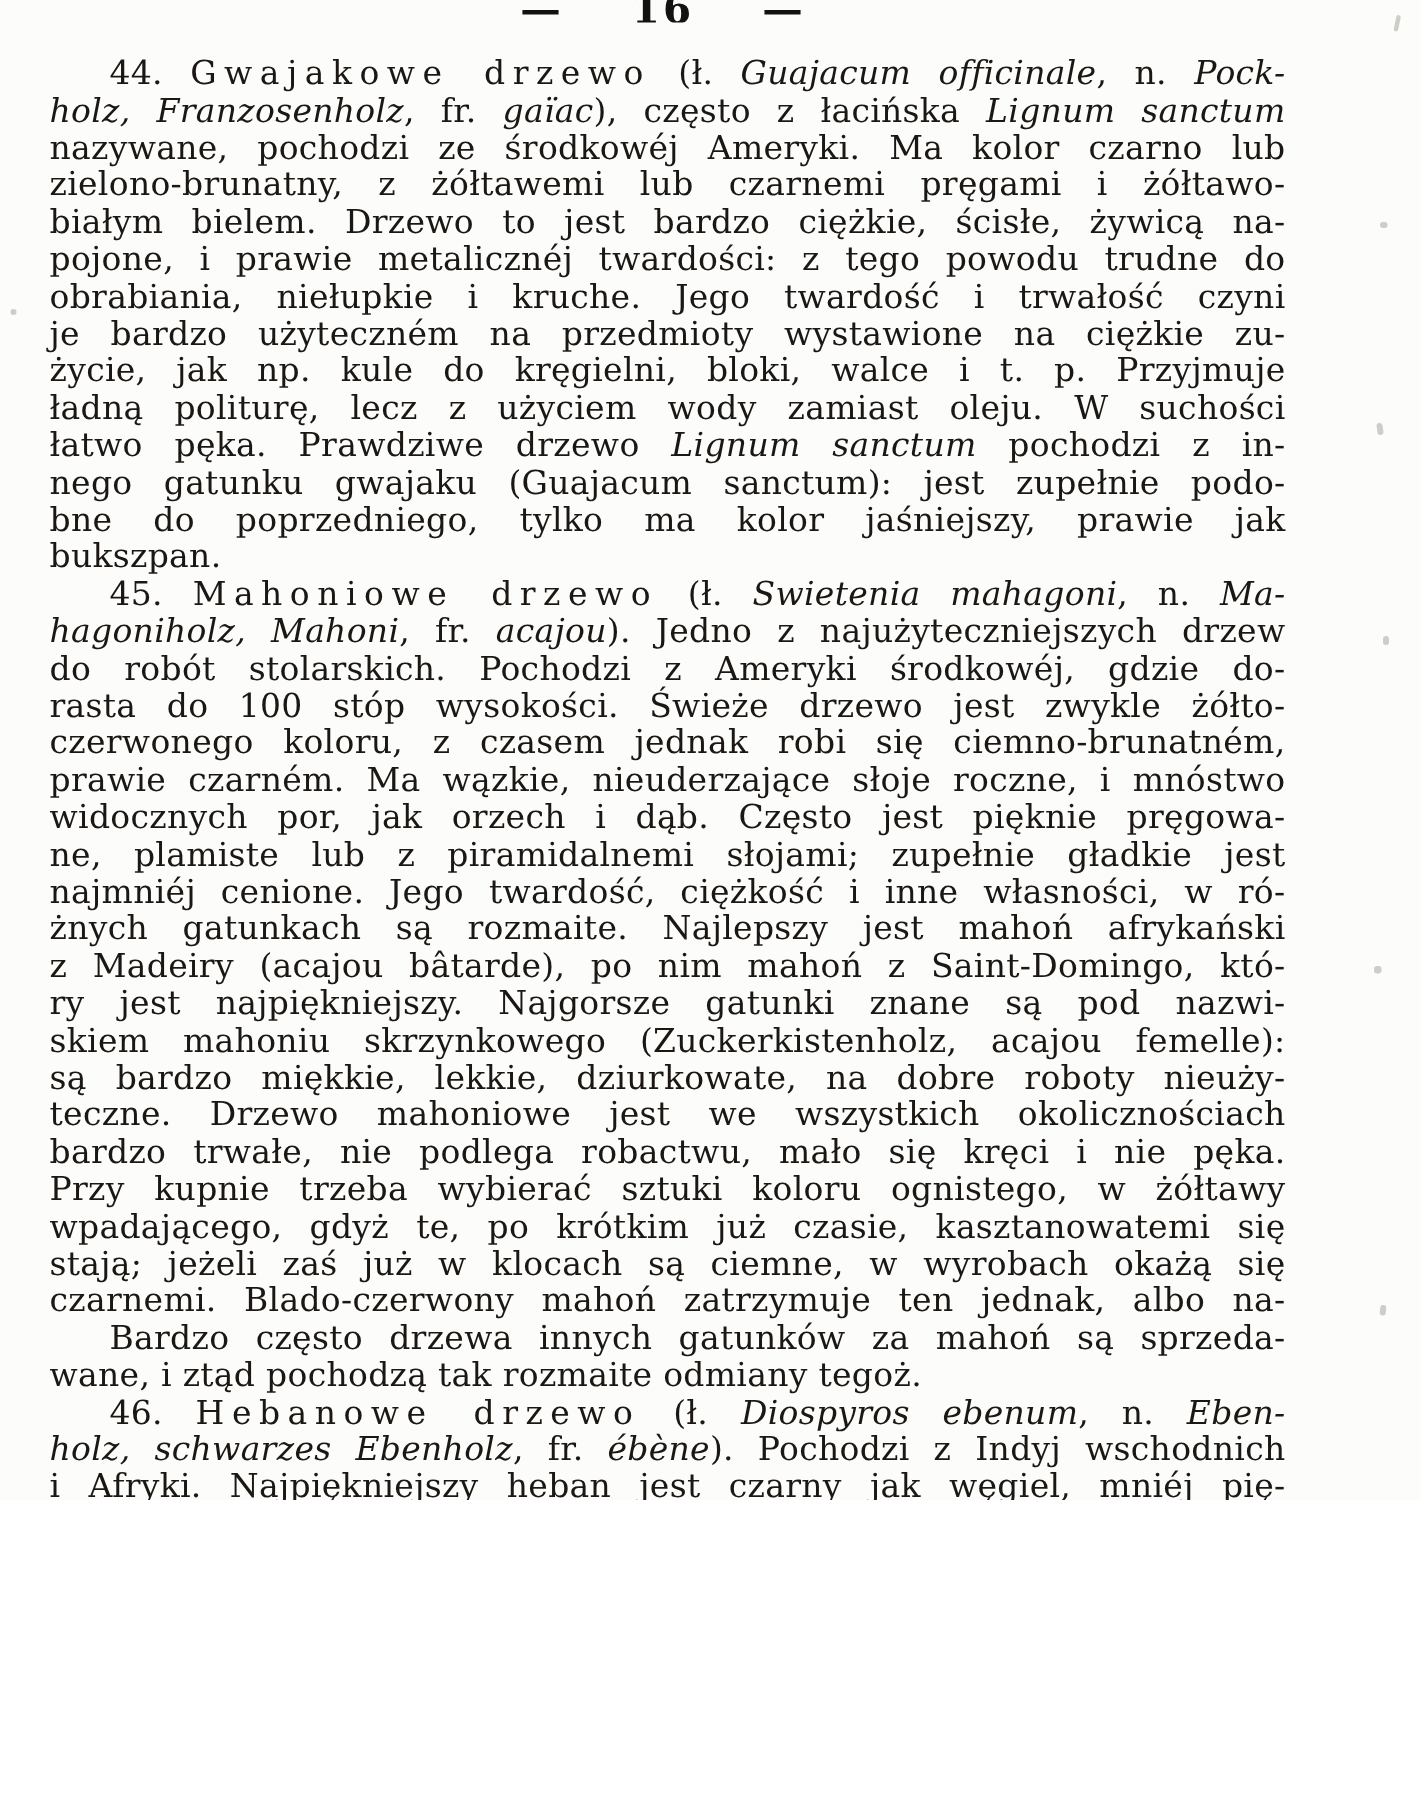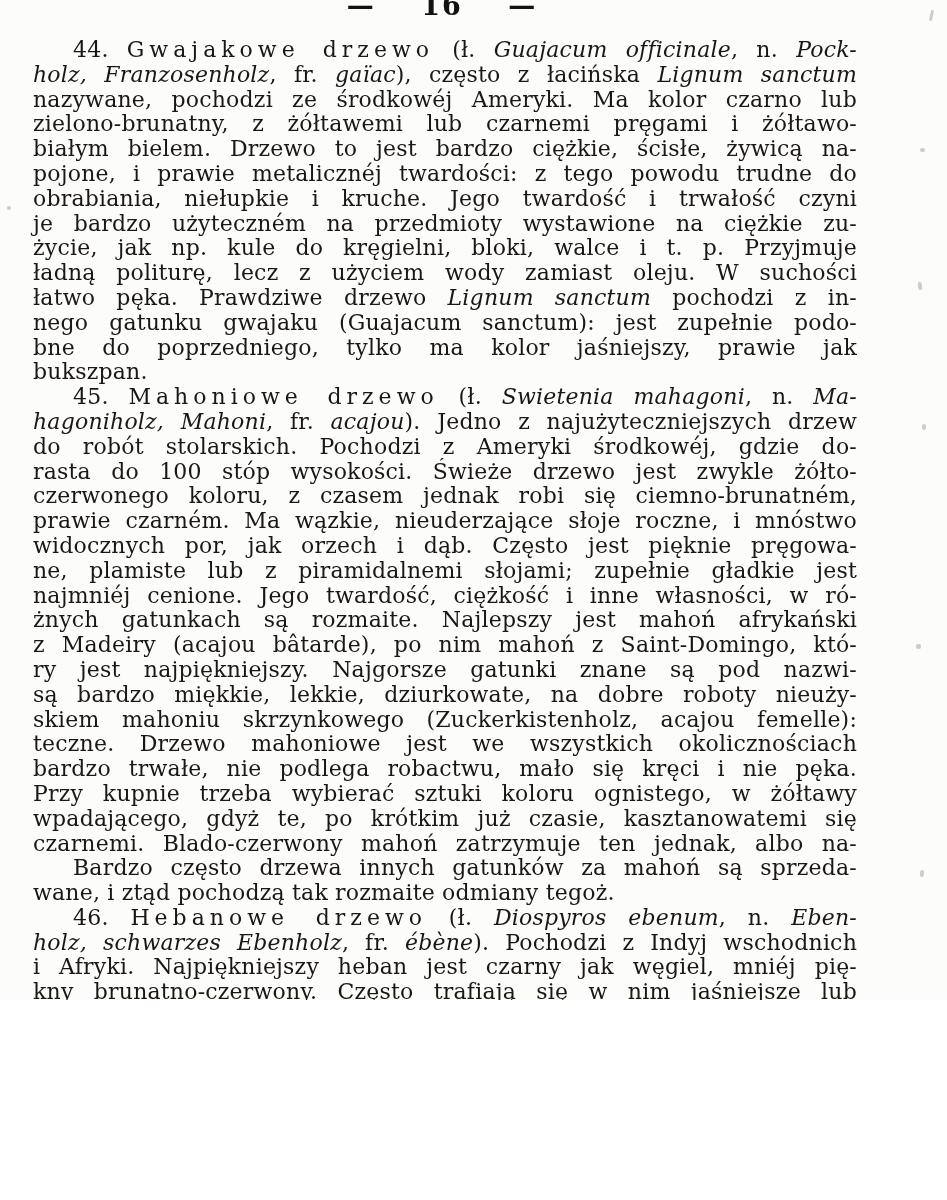--- a/index.html
+++ b/index.html
@@ -100,26 +100,27 @@
       <div class="line"><span>do robót stolarskich.  Pochodzi z Ameryki środkowéj, gdzie do-</span></div>
       <div class="line"><span>rasta do 100 stóp wysokości.  Świeże drzewo jest zwykle żółto-</span></div>
       <div class="line"><span>czerwonego koloru, z czasem jednak robi się ciemno-brunatném,</span></div>
       <div class="line"><span>prawie czarném. Ma wązkie, nieuderzające słoje roczne, i mnóstwo</span></div>
       <div class="line"><span>widocznych por, jak orzech i dąb.  Często jest pięknie pręgowa-</span></div>
       <div class="line"><span>ne, plamiste lub z piramidalnemi słojami; zupełnie gładkie jest</span></div>
       <div class="line"><span>najmniéj cenione. Jego twardość, ciężkość i inne własności, w ró-</span></div>
       <div class="line"><span>żnych gatunkach są rozmaite.  Najlepszy jest mahoń afrykański</span></div>
       <div class="line"><span>z Madeiry (acajou bâtarde), po nim mahoń z Saint-Domingo, któ-</span></div>
       <div class="line"><span>ry jest najpiękniejszy.  Najgorsze gatunki znane są pod nazwi-</span></div>
+      <div class="line"><span>skiem mahoniu skrzynkowego (Zuckerkistenholz, acajou femelle):</span></div>
       <div class="line"><span>są bardzo miękkie, lekkie, dziurkowate, na dobre roboty nieuży-</span></div>
-      <div class="line"><span>skiem mahoniu skrzynkowego (Zuckerkistenholz, acajou femelle):</span></div>
       <div class="line"><span>teczne.  Drzewo mahoniowe jest we wszystkich okolicznościach</span></div>
       <div class="line"><span>bardzo trwałe, nie podlega robactwu, mało się kręci i nie pęka.</span></div>
       <div class="line"><span>Przy kupnie trzeba wybierać sztuki koloru ognistego, w żółtawy</span></div>
       <div class="line"><span>wpadającego, gdyż te, po krótkim już czasie, kasztanowatemi się</span></div>
+      <div class="line"><span>stają; jeżeli zaś już w klocach są ciemne, w wyrobach okażą się</span></div>
       <div class="line"><span>czarnemi.  Blado-czerwony mahoń zatrzymuje ten jednak, albo na-</span></div>
       <div class="line first"><span>Bardzo często drzewa innych gatunków za mahoń są sprzeda-</span></div>
       <div class="line nojust"><span>wane, i ztąd pochodzą tak rozmaite odmiany tegoż.</span></div>
       <div class="line first"><span>46. </span><span class="sp">Hebanowe drzewo</span><span> (ł. </span><span class="it">Diospyros ebenum</span><span>, n. </span><span class="it">Eben-</span></div>
       <div class="line"><span class="it">holz, schwarzes Ebenholz</span><span>, fr. </span><span class="it">ébène</span><span>).  Pochodzi z Indyj wschodnich</span></div>
       <div class="line"><span>i Afryki.  Najpiękniejszy heban jest czarny jak węgiel, mniéj pię-</span></div>
       <div class="line"><span>kny brunatno-czerwony.  Często trafiają się w nim jaśniejsze lub</span></div>
       <div class="line"><span>nawet zupełnie białe pręgi, które wartość drzewa bardzo zmniej-</span></div>
       <div class="line"><span>biały.  Twardość, ścisłość i ciężkość hebanu są bardzo wielkie,</span></div>
     </div>

